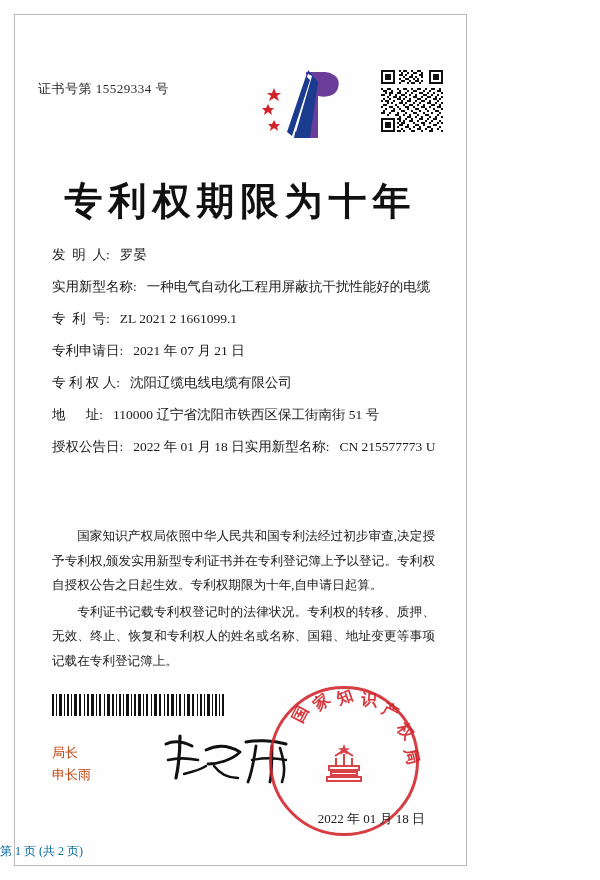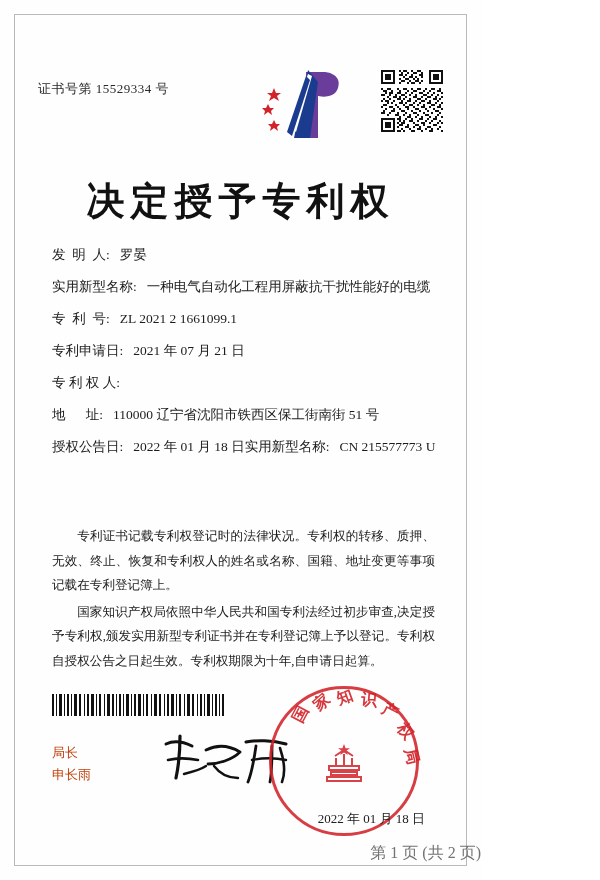--- a/index.html
+++ b/index.html
@@ -182,23 +182,23 @@
     top: 810px;
     font-size: 13px;
     color: #1c1c1c;
   }
 
   .page-num {
     position: absolute;
     left: 0;
     right: 0;
     top: 843px;
-    text-align: right;
-    font-size: 16px;
-    color: #737373;
+    text-align: left;
+    font-size: 12px;
+    color: #0369a1;
   }
 </style>
 </head>
 <body>
 
 <div class="page">
   <div class="frame"></div>
 
   <div class="cert-no">证书号第 15529334 号</div>
 
@@ -425,58 +425,59 @@
         <rect x="8" y="30" width="2" height="1"></rect>
           <rect x="11" y="30" width="1" height="1"></rect>
           <rect x="15" y="30" width="2" height="1"></rect>
           <rect x="20" y="30" width="1" height="1"></rect>
           <rect x="24" y="30" width="2" height="1"></rect>
           <rect x="30" y="30" width="1" height="1"></rect>
       </g>
     </svg>
   </div>
 
-  <div class="title">决定授予专利权</div>
+  <div class="title">专利权期限为十年</div>
 
   <div class="fields">
     <div class="field-row">
       <span class="field-label">发  明  人:</span>
       <span class="field-value">罗晏</span>
     </div>
     <div class="field-row">
       <span class="field-label">实用新型名称:</span>
       <span class="field-value">一种电气自动化工程用屏蔽抗干扰性能好的电缆</span>
     </div>
     <div class="field-row">
       <span class="field-label">专  利  号:</span>
       <span class="field-value">ZL 2021 2 1661099.1</span>
     </div>
     <div class="field-row">
       <span class="field-label">专利申请日:</span>
       <span class="field-value">2021 年 07 月 21 日</span>
     </div>
     <div class="field-row">
       <span class="field-label">专 利 权 人:</span>
+      <span class="field-value">沈阳辽缆电线电缆有限公司</span>
     </div>
     <div class="field-row">
       <span class="field-label">地      址:</span>
       <span class="field-value">110000 辽宁省沈阳市铁西区保工街南街 51 号</span>
     </div>
     <div class="field-row two-col">
       <span class="field-label">授权公告日:</span>
       <span class="field-value">2022 年 01 月 18 日</span>
       <span class="field-spacer"></span>
       <span class="field-label">实用新型名称:</span>
       <span class="field-value">CN 215577773 U</span>
     </div>
   </div>
 
   <div class="body-text">
+    <p>国家知识产权局依照中华人民共和国专利法经过初步审查,决定授予专利权,颁发实用新型专利证书并在专利登记簿上予以登记。专利权自授权公告之日起生效。专利权期限为十年,自申请日起算。</p>
     <p>专利证书记载专利权登记时的法律状况。专利权的转移、质押、无效、终止、恢复和专利权人的姓名或名称、国籍、地址变更等事项记载在专利登记簿上。</p>
-    <p>国家知识产权局依照中华人民共和国专利法经过初步审查,决定授予专利权,颁发实用新型专利证书并在专利登记簿上予以登记。专利权自授权公告之日起生效。专利权期限为十年,自申请日起算。</p>
   </div>
 
   <div class="barcode">
     <svg viewBox="0 0 172 22" width="172" height="22" shape-rendering="crispEdges" aria-hidden="true">
       <g fill="#111111">
         <rect x="0" y="0" width="2" height="22"></rect>
           <rect x="4" y="0" width="1" height="22"></rect>
         <rect x="7" y="0" width="3" height="22"></rect>
           <rect x="12" y="0" width="1" height="22"></rect>
         <rect x="15" y="0" width="2" height="22"></rect>

